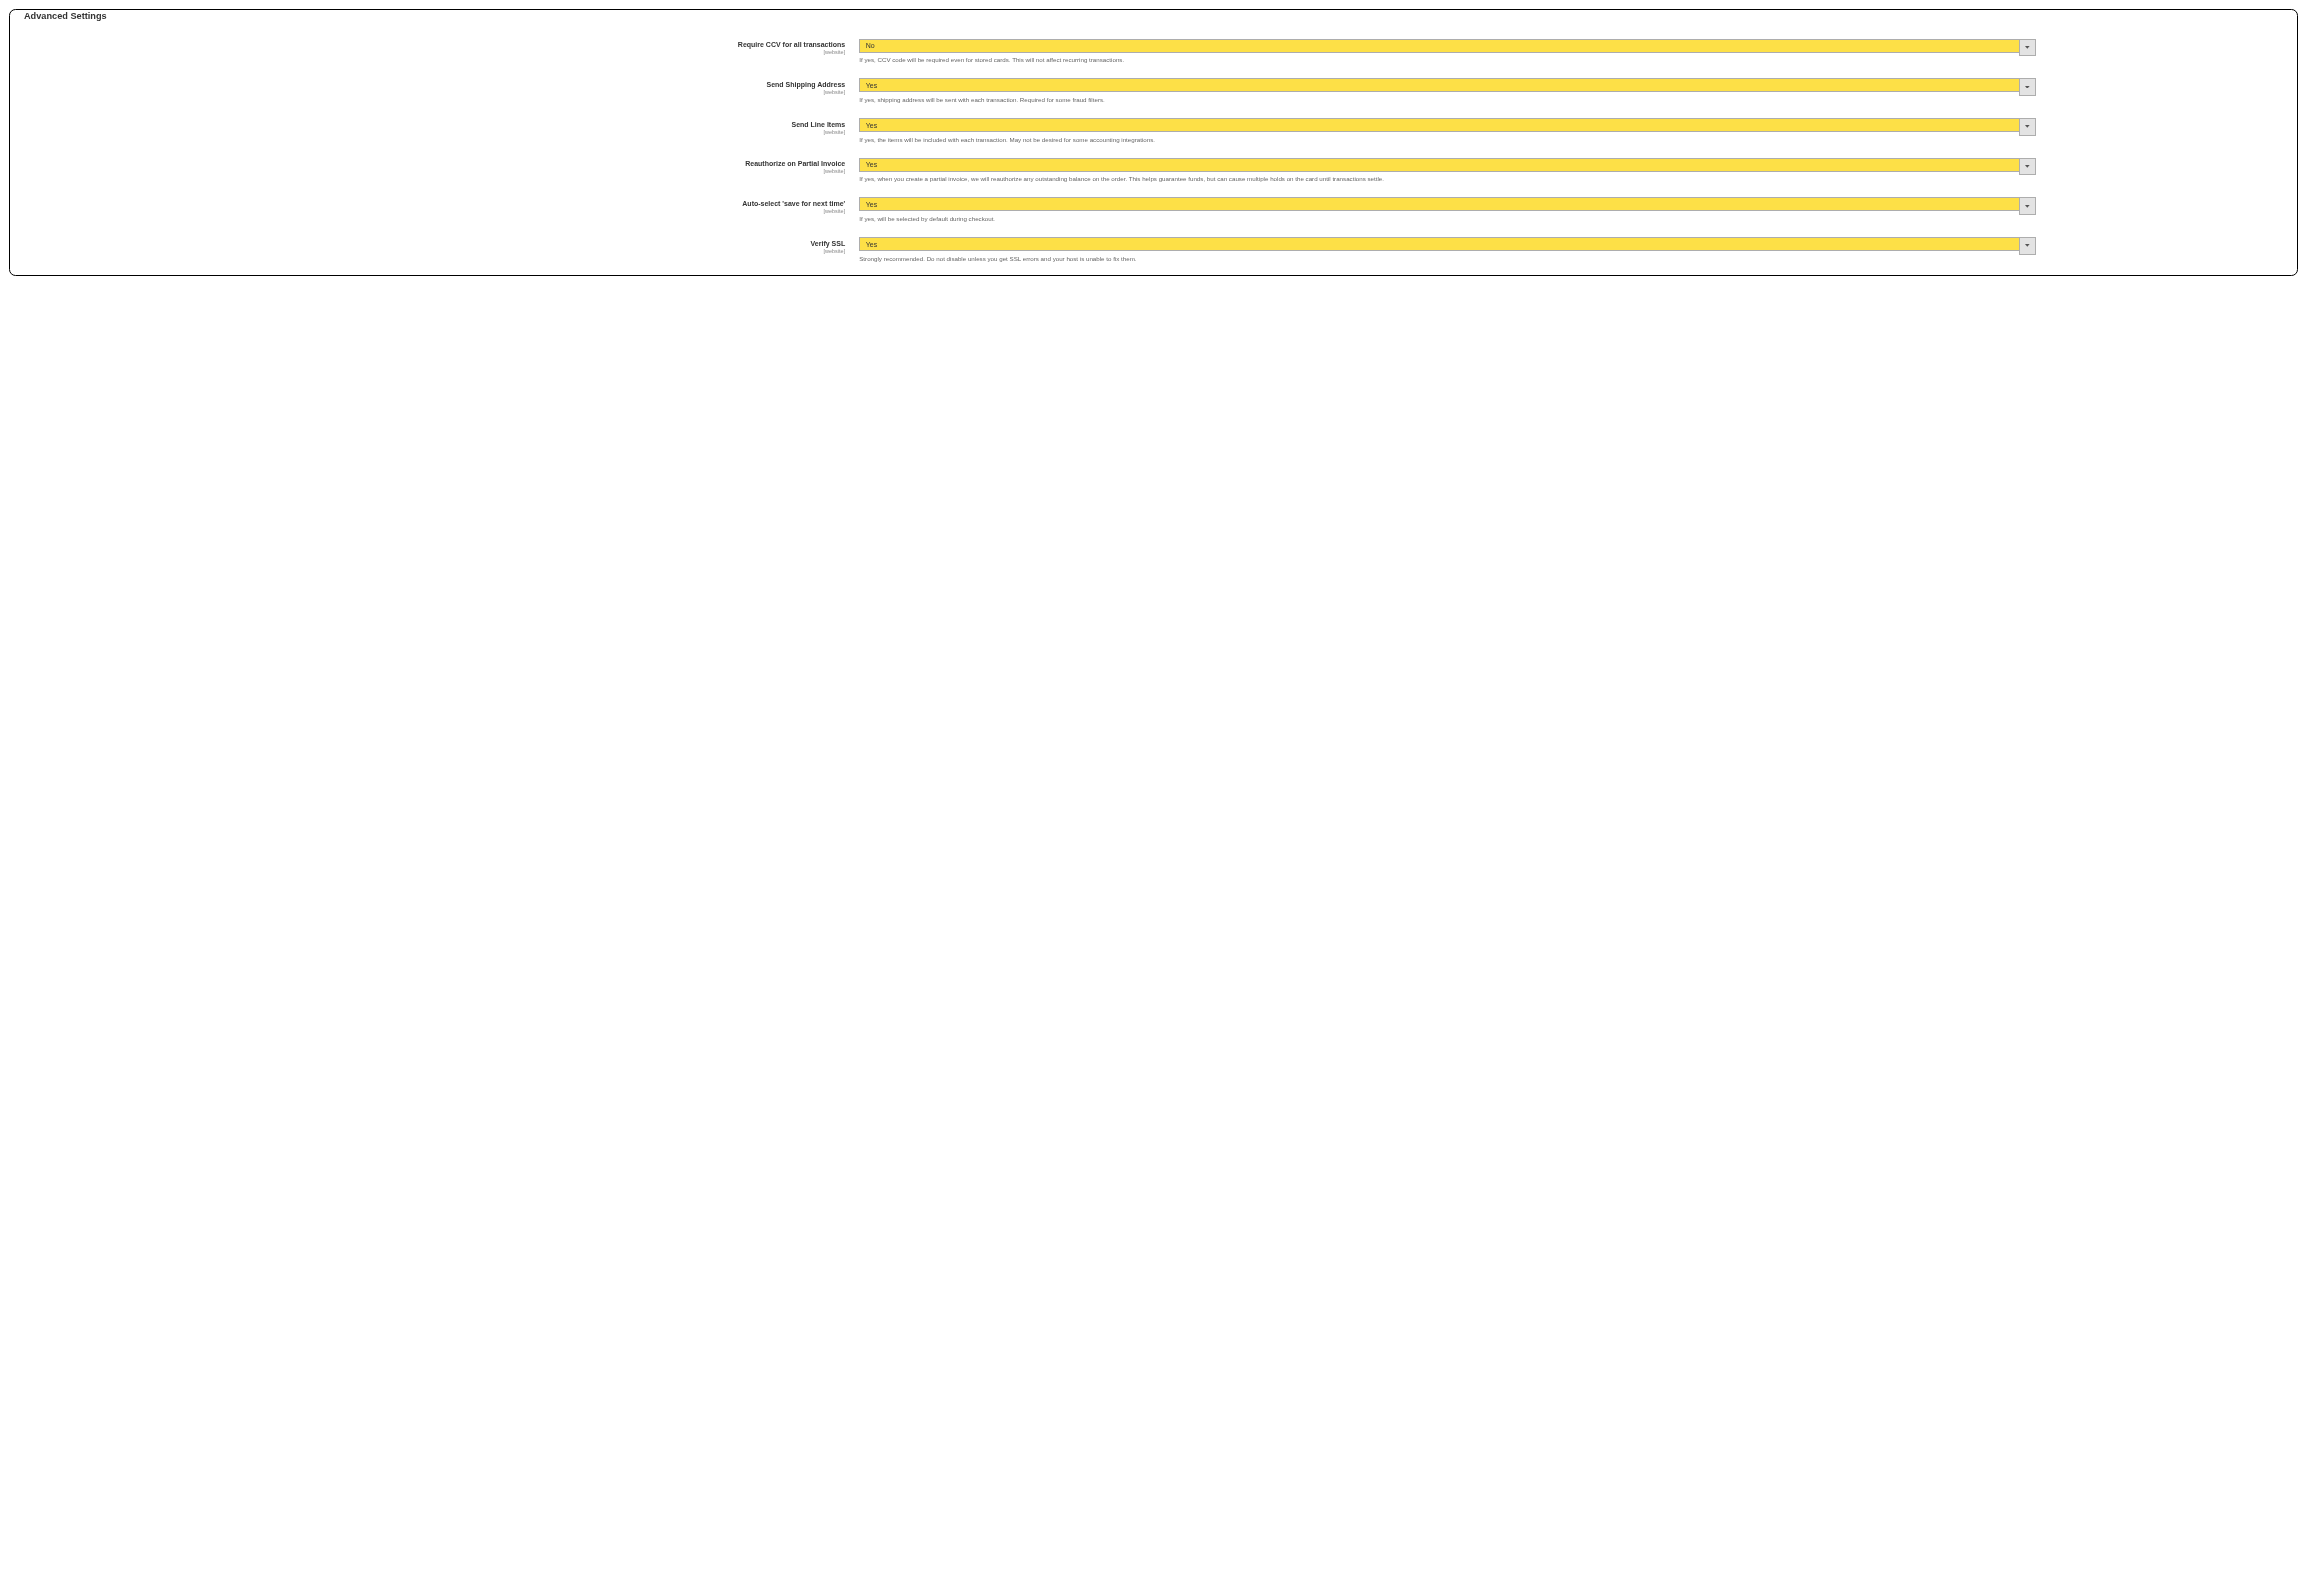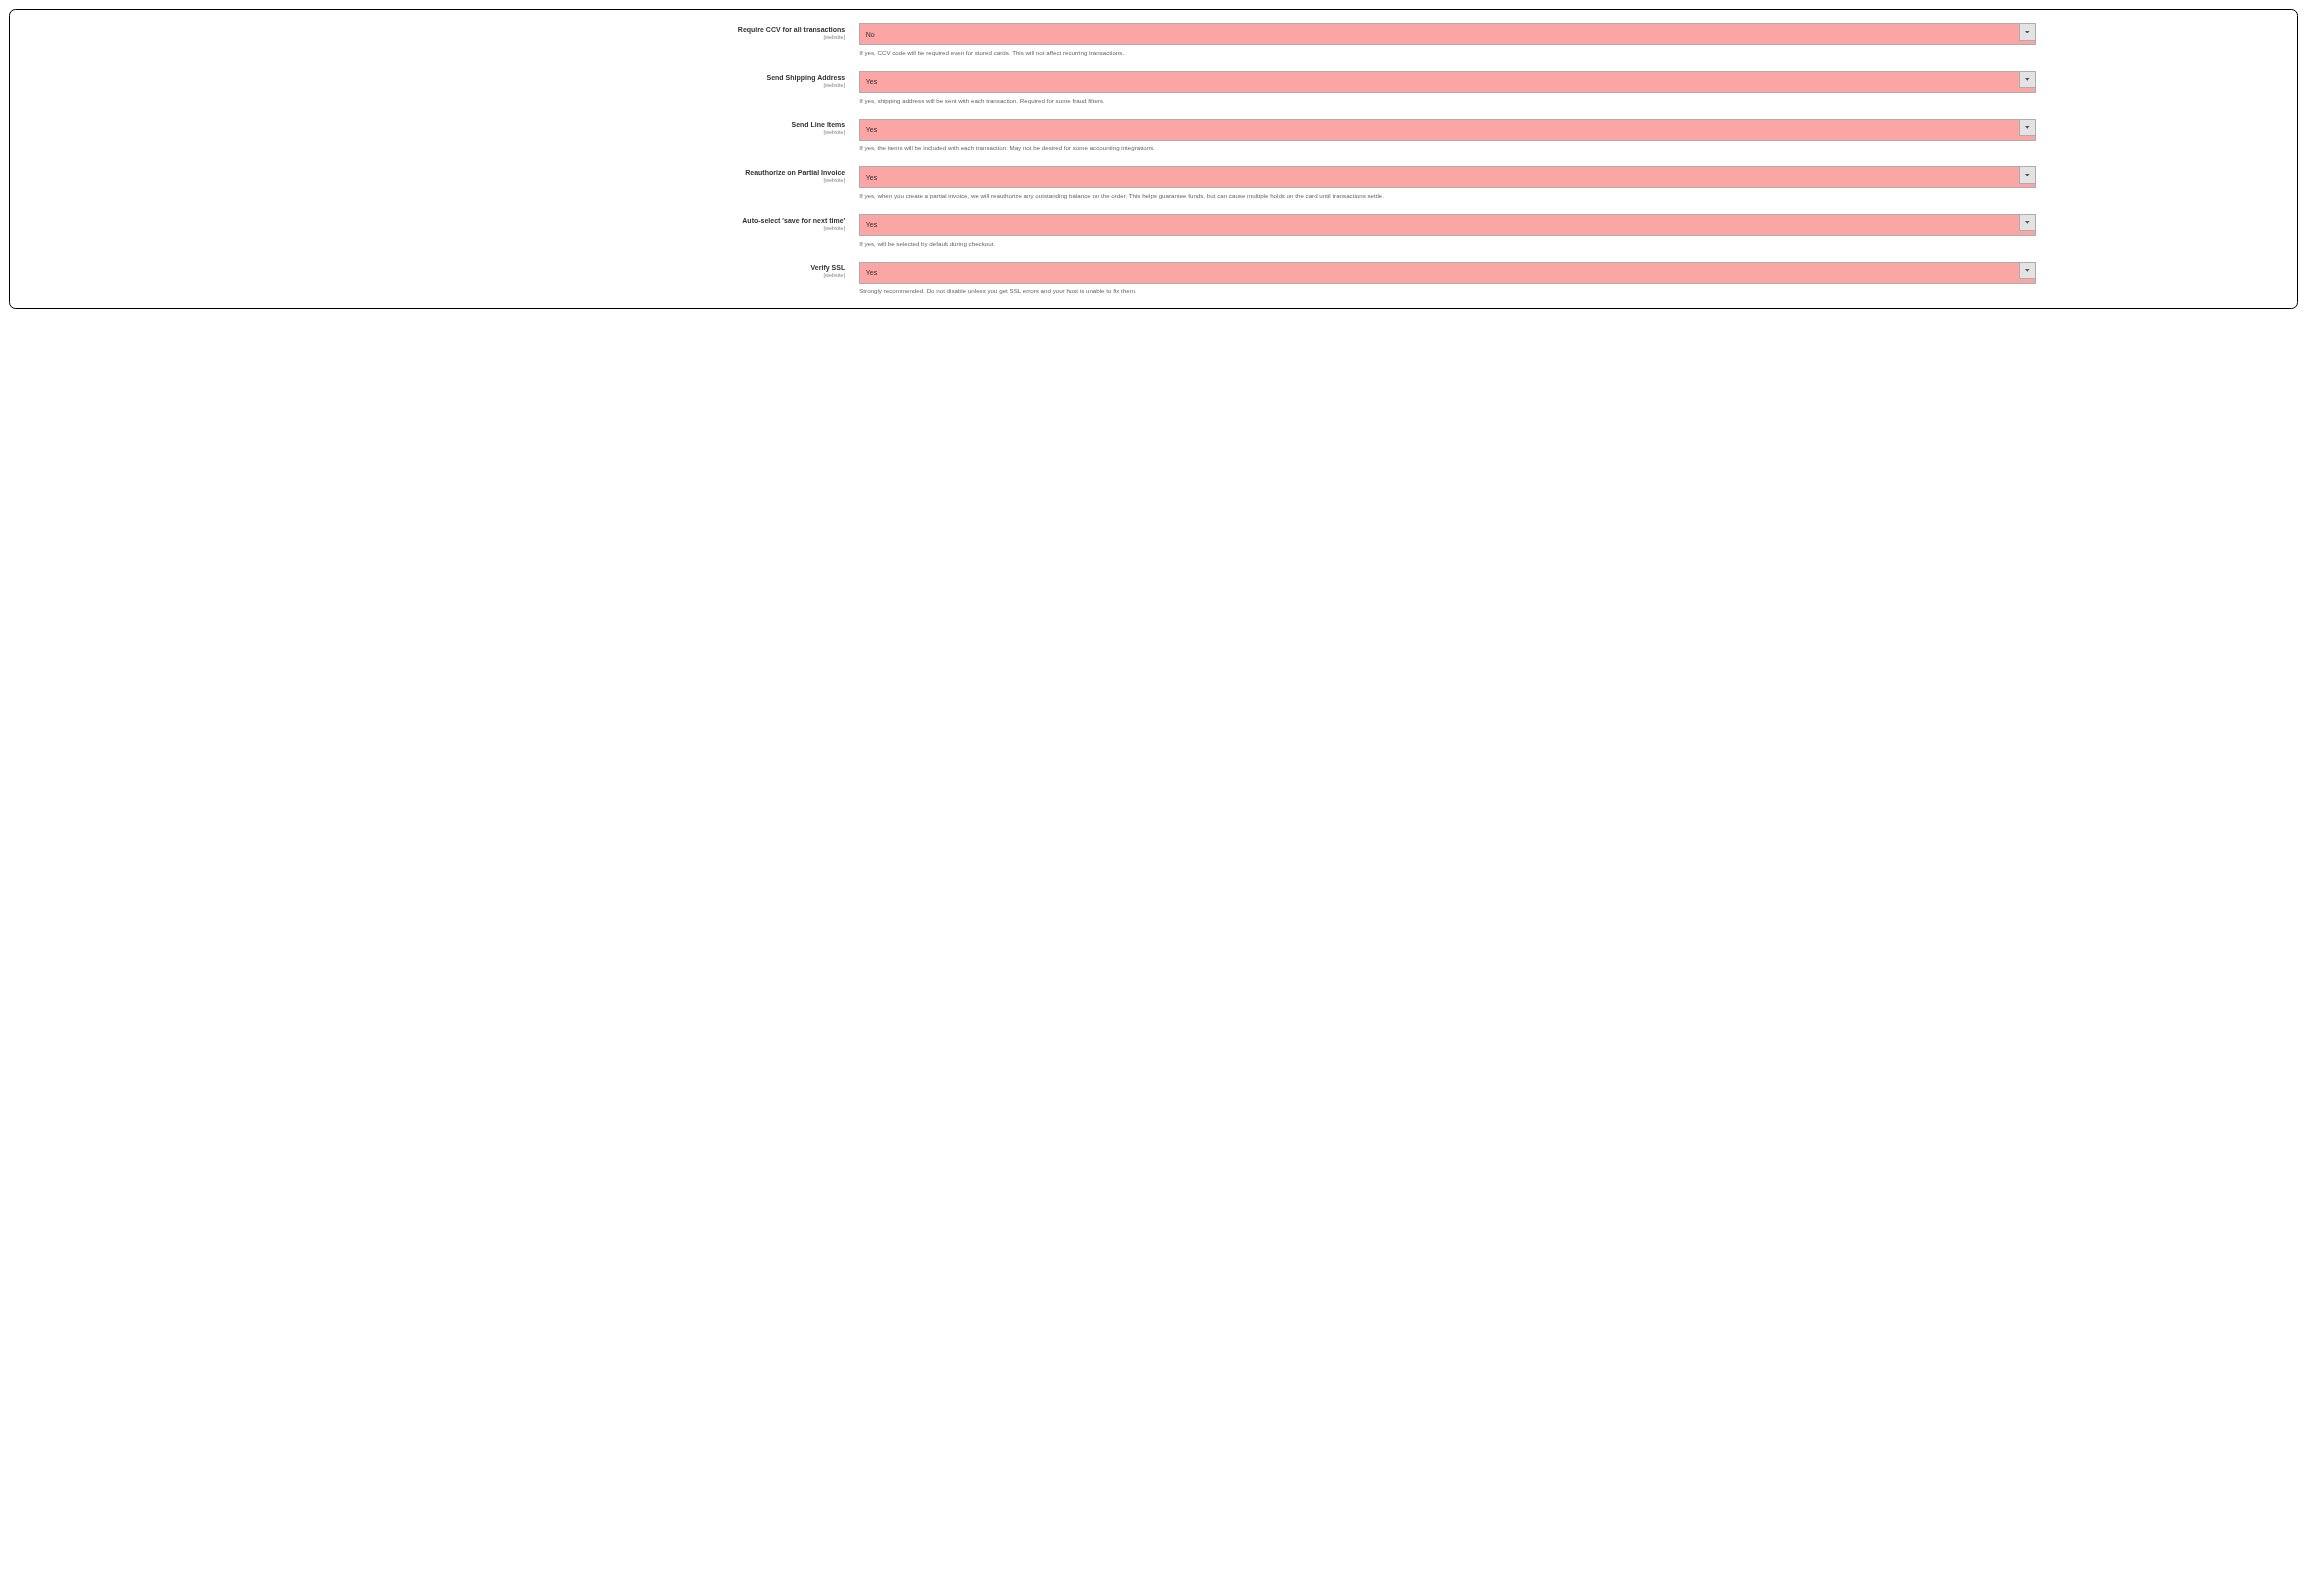--- a/index.html
+++ b/index.html
@@ -52,26 +52,26 @@
     }
     .field-col {
       width: 52%;
     }
     .select-wrap {
       position: relative;
       width: 100%;
     }
     .select-wrap select {
       width: 100%;
-      height: 22px;
+      height: 14px;
       padding: 2.8px 18.5px 2.8px 5.5px;
       font-size: 7px;
       color: #333;
       border: 0.5px solid #adadad;
-      background: #fca5a5;
+      background: #fde047;
       appearance: none;
       -webkit-appearance: none;
       -moz-appearance: none;
       border-radius: 0;
     }
     .select-arrow {
       position: absolute;
       right: 0;
       top: 0;
       width: 17.5px;
@@ -92,20 +92,21 @@
       font-size: 6.2px;
       color: #666;
       margin-top: 3.7px;
       line-height: 1.45;
     }
   </style>
 </head>
 <body>
 
 <div class="fieldset">
+  <div class="legend">Advanced Settings</div>
 
   <div class="form-row">
     <div class="label-col">
       <span class="label-text">Require CCV for all transactions</span>
       <span class="scope">[website]</span>
     </div>
     <div class="field-col">
       <div class="select-wrap">
         <select>
           <option>No</option>

